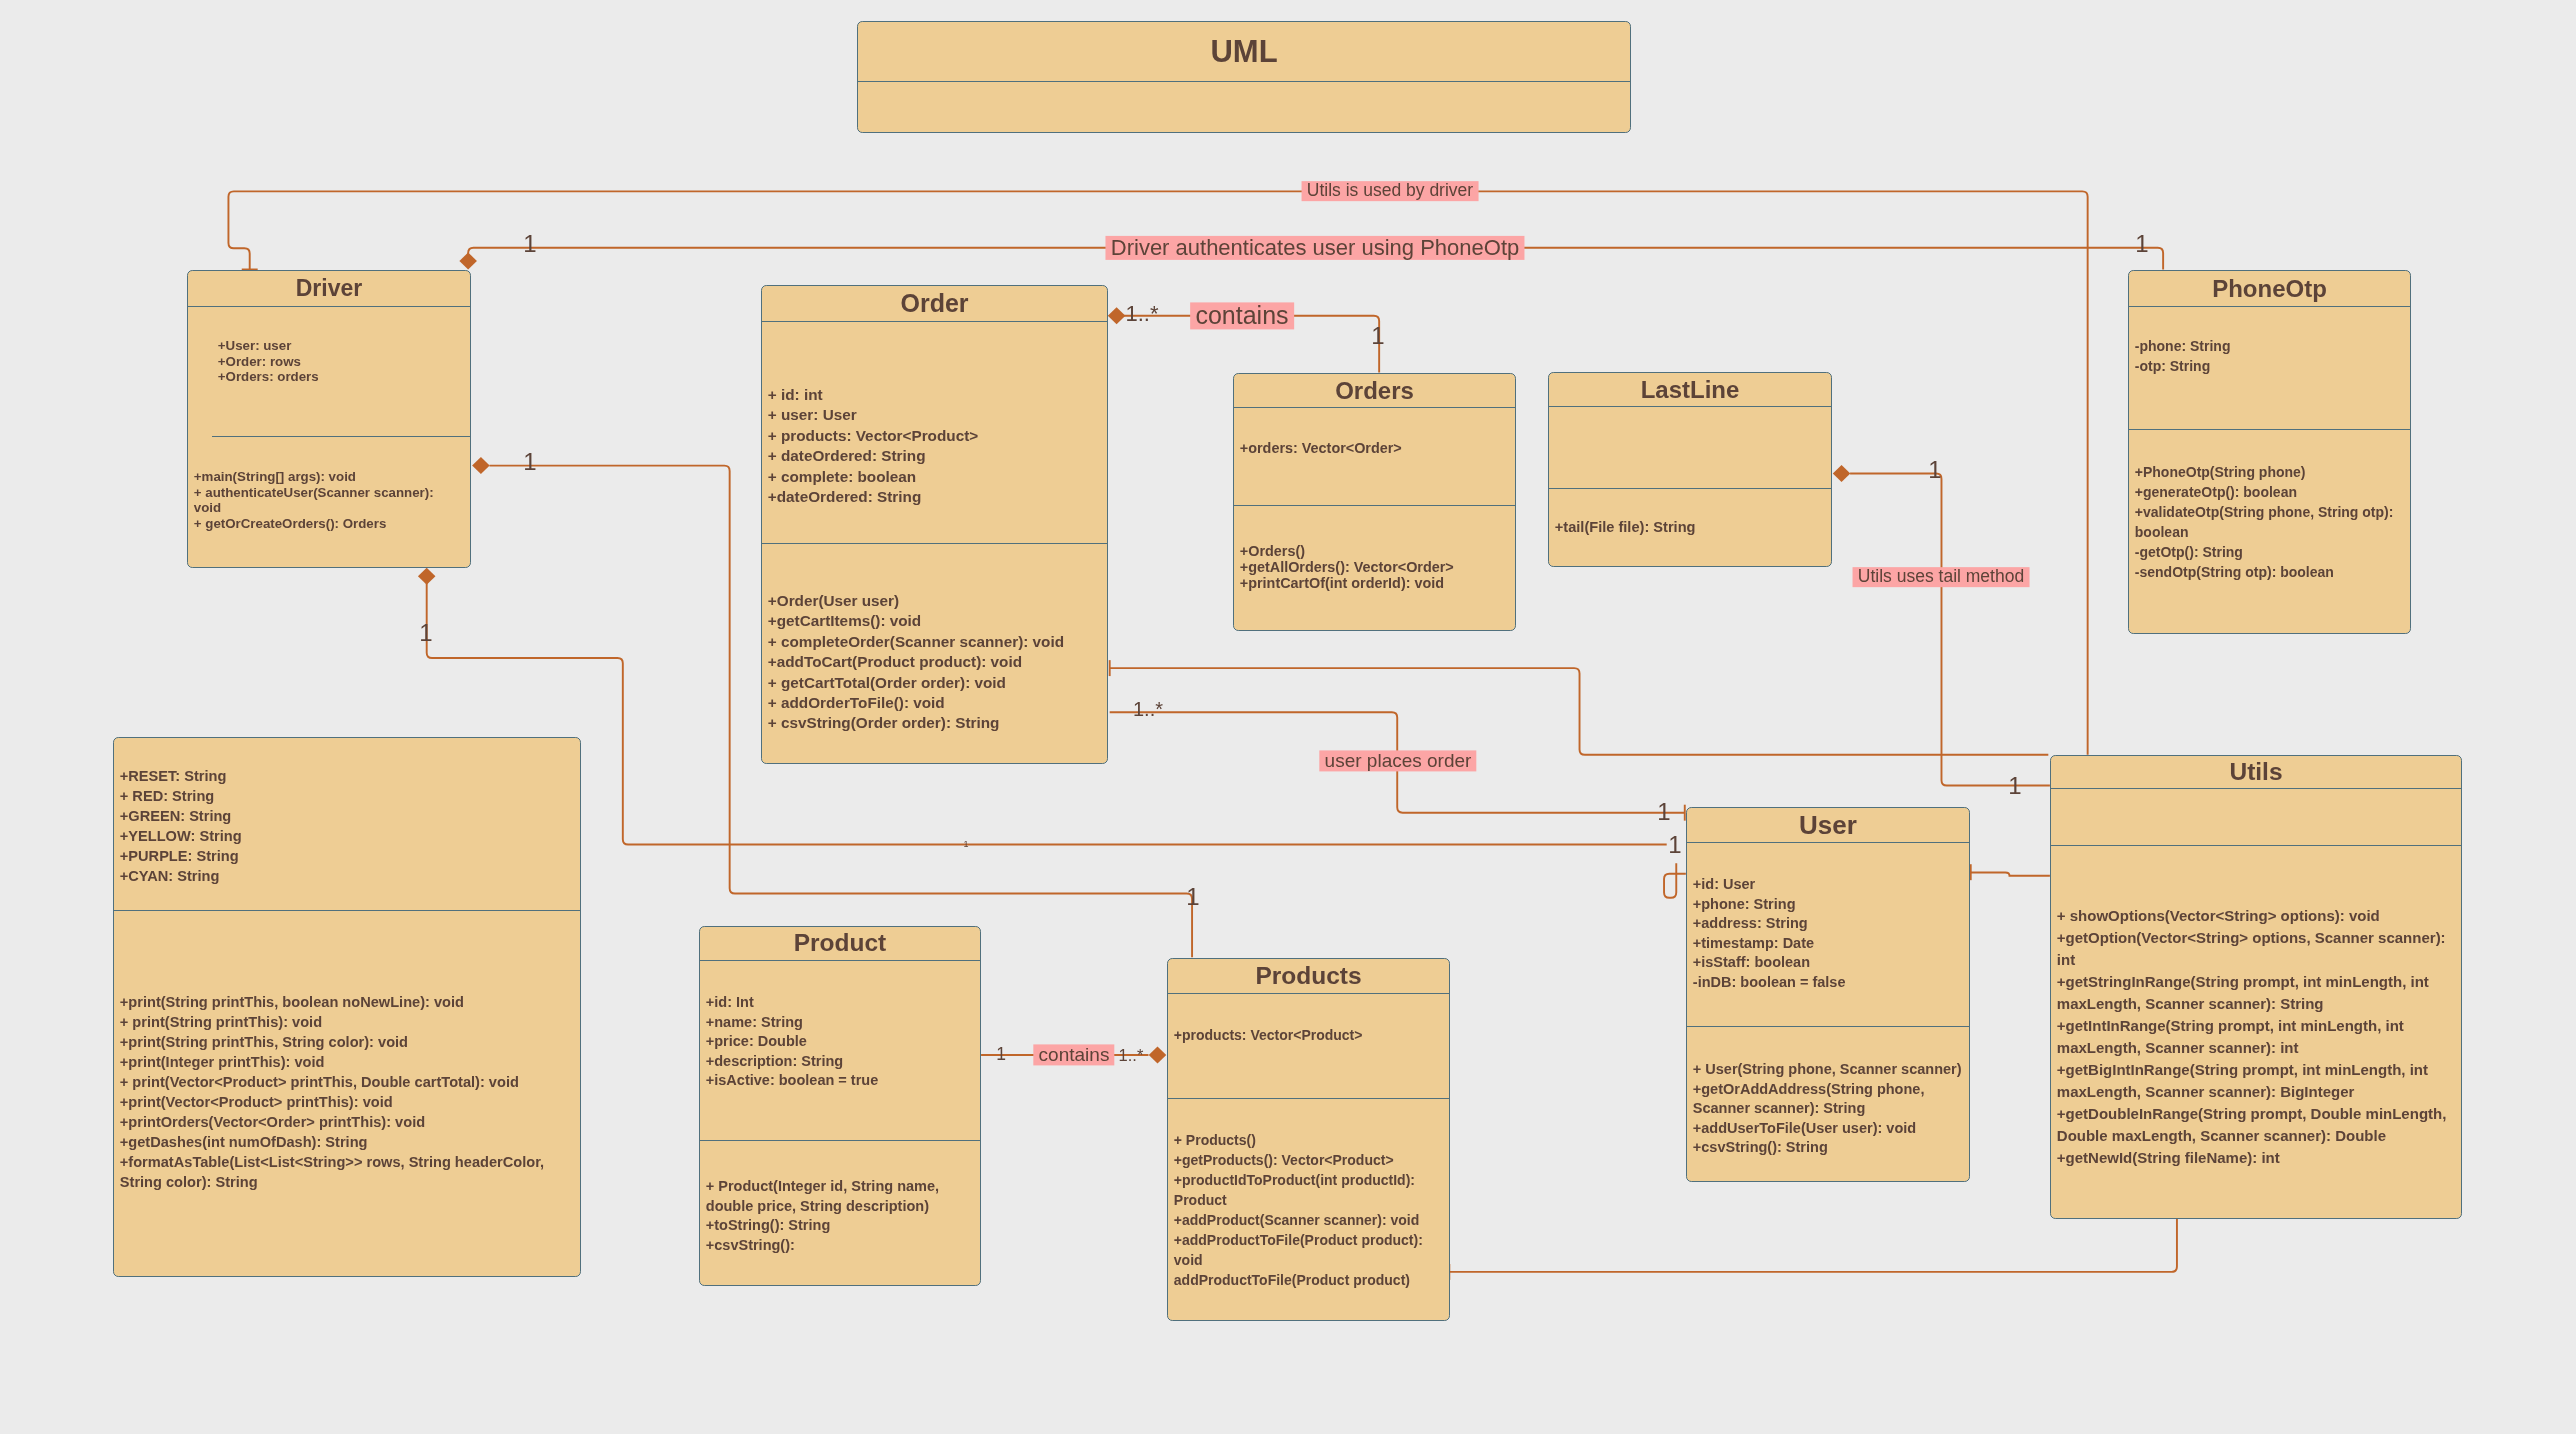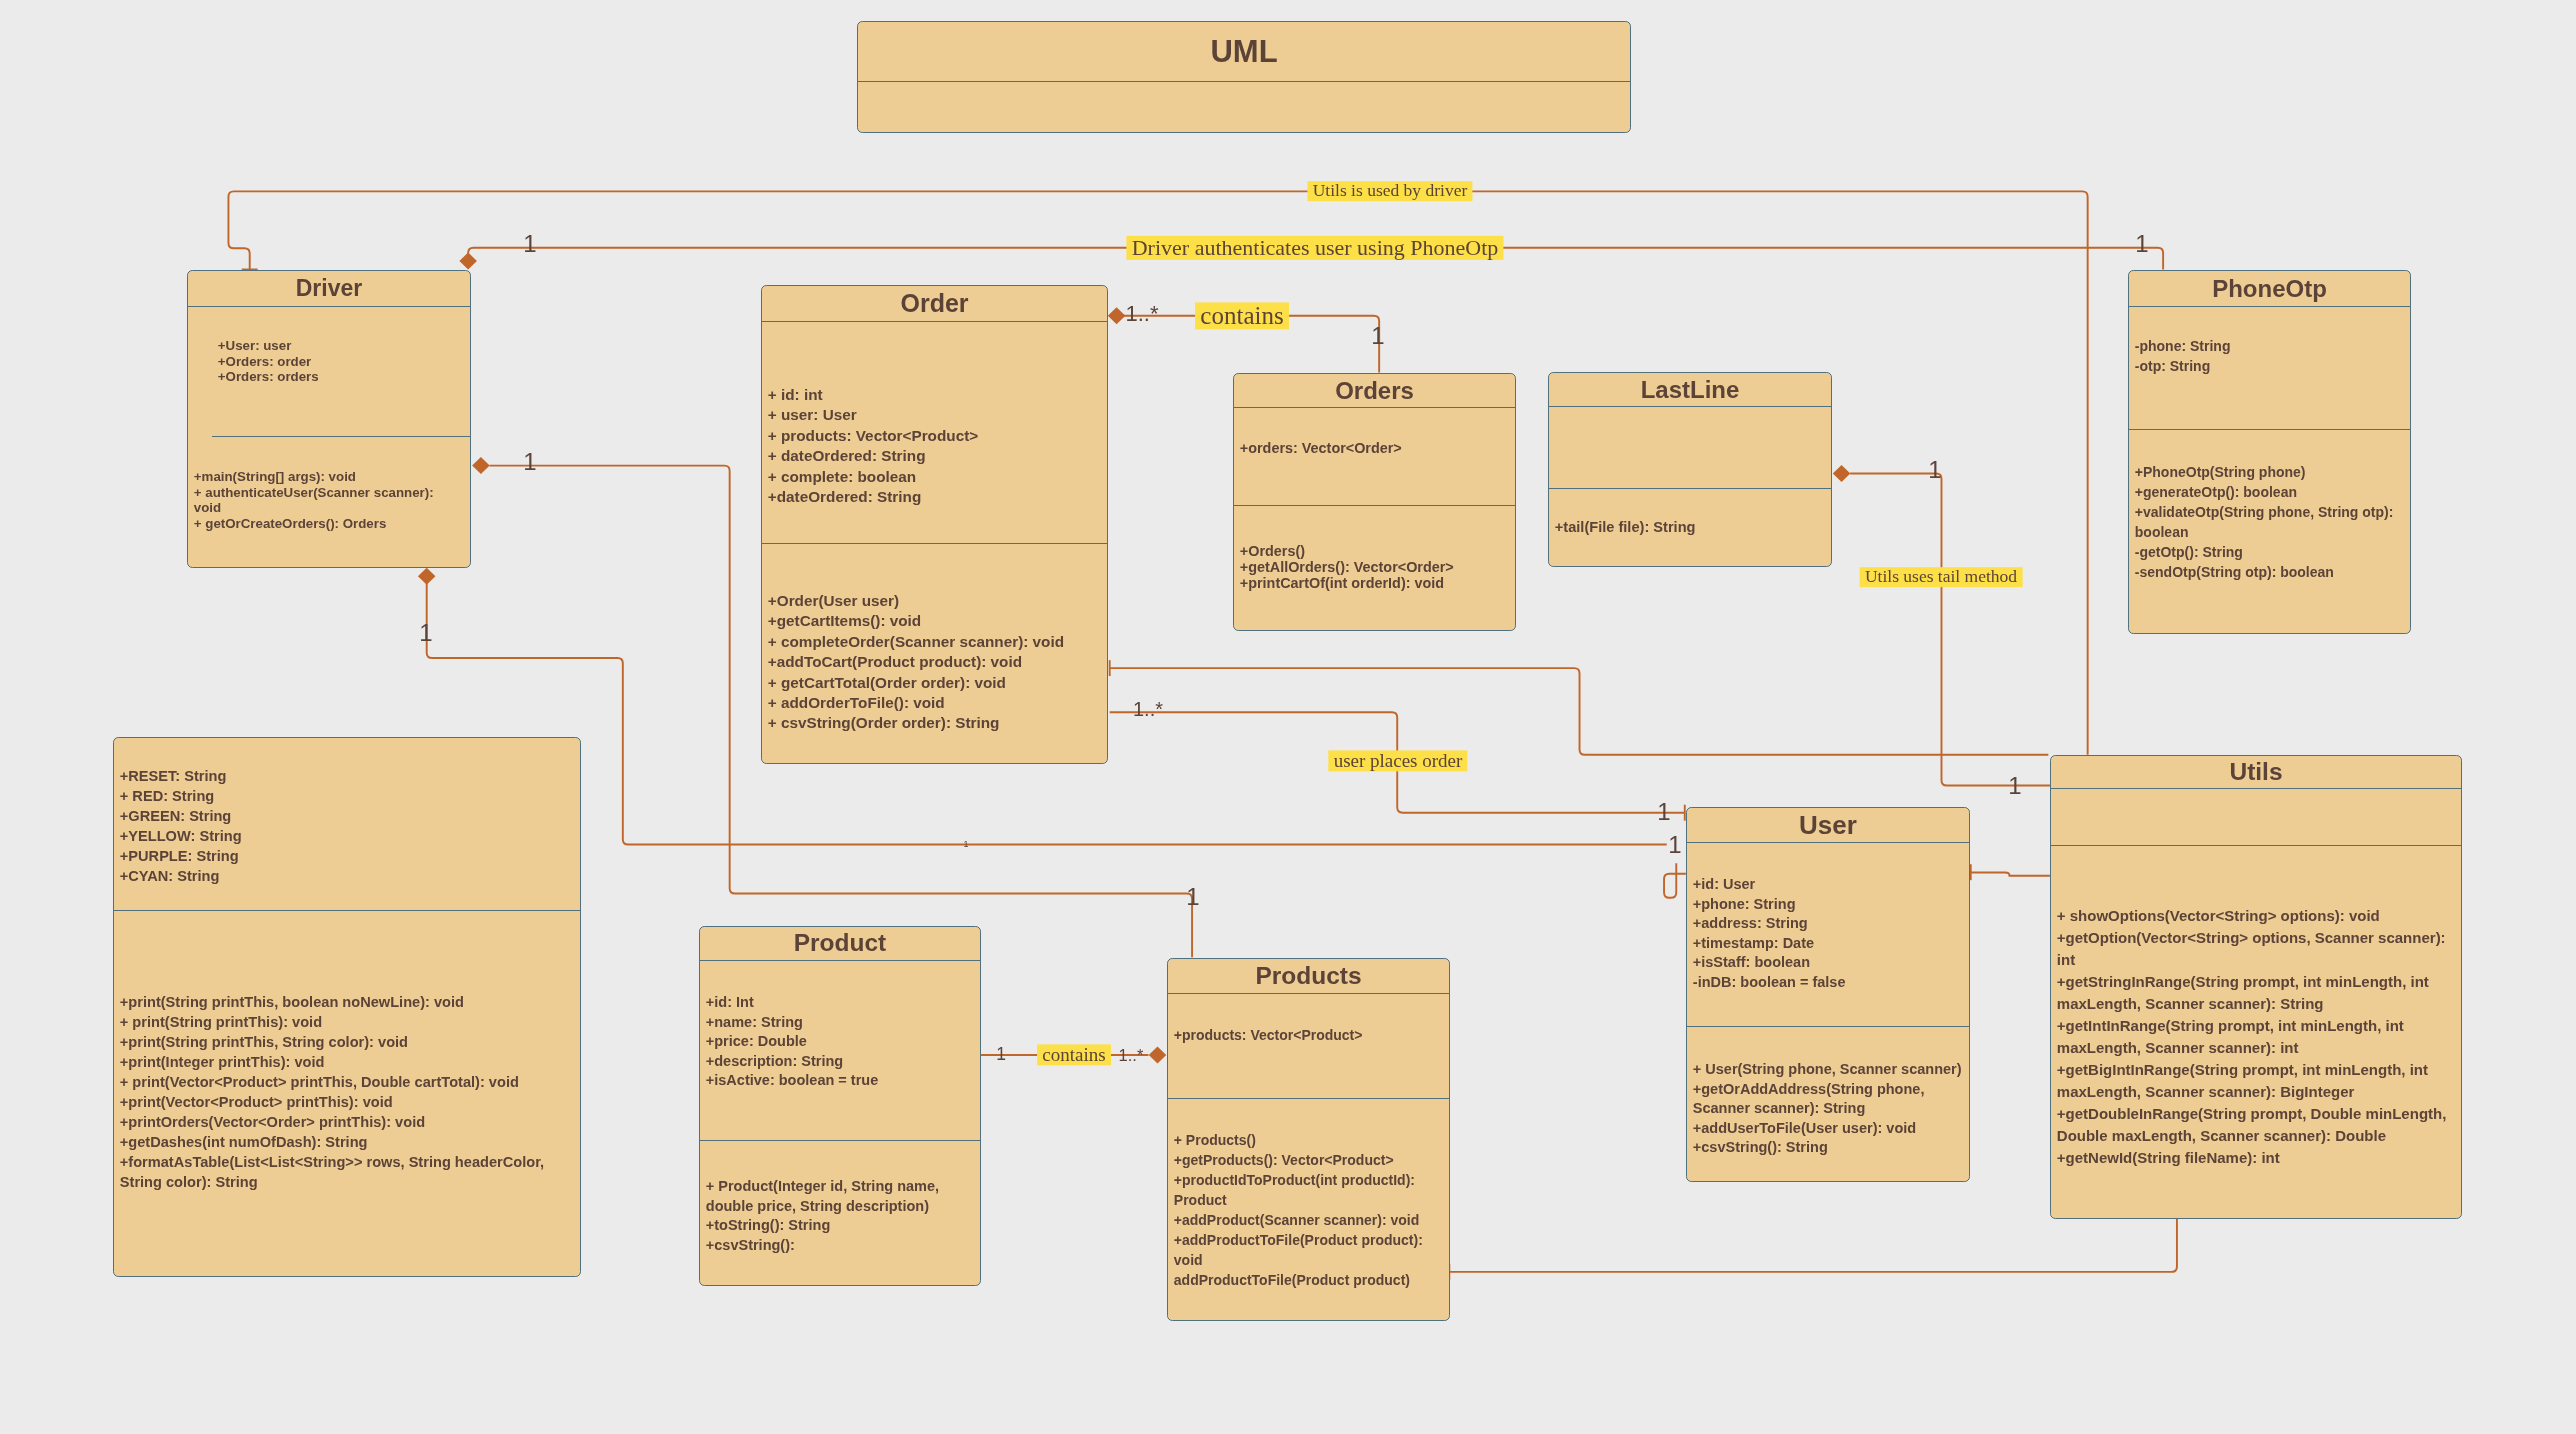--- a/index.html
+++ b/index.html
@@ -6,21 +6,21 @@
   body{width:2576px;height:1434px;overflow:hidden;font-family:"Liberation Sans",sans-serif;}
   #stage{position:relative;width:2576px;height:1434px;background:#ebebeb;}
   svg.layer{position:absolute;left:0;top:0;width:2576px;height:1434px;z-index:1;}
   .cls{position:absolute;background:#eecd94;border:1.6px solid #50707d;border-radius:5.3px;box-sizing:border-box;z-index:2;}
   .cls .hdr{border-bottom:1.6px solid #50707d;display:flex;align-items:center;justify-content:center;box-sizing:border-box;}
   .cls .hdr span{font-size:23px;font-weight:bold;color:#5c4338;line-height:1;}
   .cls .hdr span.big{font-size:31px;}
   .cls .sec{box-sizing:border-box;padding:30px 5.8px 0 5.8px;overflow:hidden;}
   .cls .sec.attrs{border-bottom:1.6px solid #50707d;}
   .cls .sec .row{font-weight:bold;color:#5c4338;}
-  .elabel{position:absolute;font-size:18.6px;color:#5c4338;white-space:nowrap;line-height:1;background:#fde047;padding:1.1px 5.3px;transform:translate(-50%,-50%);z-index:3;font-family:Liberation Serif, serif;}
+  .elabel{position:absolute;font-size:18.6px;color:#5c4338;white-space:nowrap;line-height:1;background:#fca5a5;padding:1.1px 5.3px;transform:translate(-50%,-50%);z-index:3;}
   .mult{position:absolute;color:#5c4338;white-space:nowrap;line-height:1;transform:translate(-50%,-50%);z-index:3;}
 </style>
 </head>
 <body>
 
 <div id="stage">
 <svg class="layer" viewBox="0 0 4845 2698">
 <g fill="none" stroke="#c0662a" stroke-width="3.6" stroke-linecap="butt">
 <path d="M 3927 1420 L 3927.0 370.0 Q 3927 360 3917.0 360.0 L 439.0 360.0 Q 429 360 429.0 370.0 L 429.0 457.0 Q 429 467 439.0 467.0 L 459.0 467.0 Q 469 467 469.0 477.0 L 469 507"></path>
 <path d="M 880 491 L 880.0 476.0 Q 880 466 890.0 466.0 L 4059.0 466.0 Q 4069 466 4069.0 476.0 L 4069 507"></path>
@@ -52,21 +52,21 @@
         <span class="big">UML</span>
       </div>
   <div class="sec"></div>
 </div>
 <div class="cls" style="left:187px;top:270px;width:284px;height:298px;">
   <div class="hdr" style="height:36px;">
         <span style="font-size:23px">Driver</span>
       </div>
   <div class="sec attrs" style="height:130px;padding-top:31px;font-size:13.3px;line-height:15.7px;margin-left:24px;">
     <div class="row">+User: user</div>
-    <div class="row">+Orders: order</div>
+    <div class="row">+Order: rows</div>
     <div class="row">+Orders: orders</div>
   </div>
   <div class="sec methods" style="padding-top:32px;font-size:13.3px;line-height:15.7px;">
     <div class="row">+main(String[] args): void</div>
     <div class="row">+ authenticateUser(Scanner scanner): void</div>
     <div class="row">+ getOrCreateOrders(): Orders</div>
   </div>
 </div>
 <div class="cls" style="left:761px;top:285px;width:347px;height:479px;">
   <div class="hdr" style="height:36px;">

